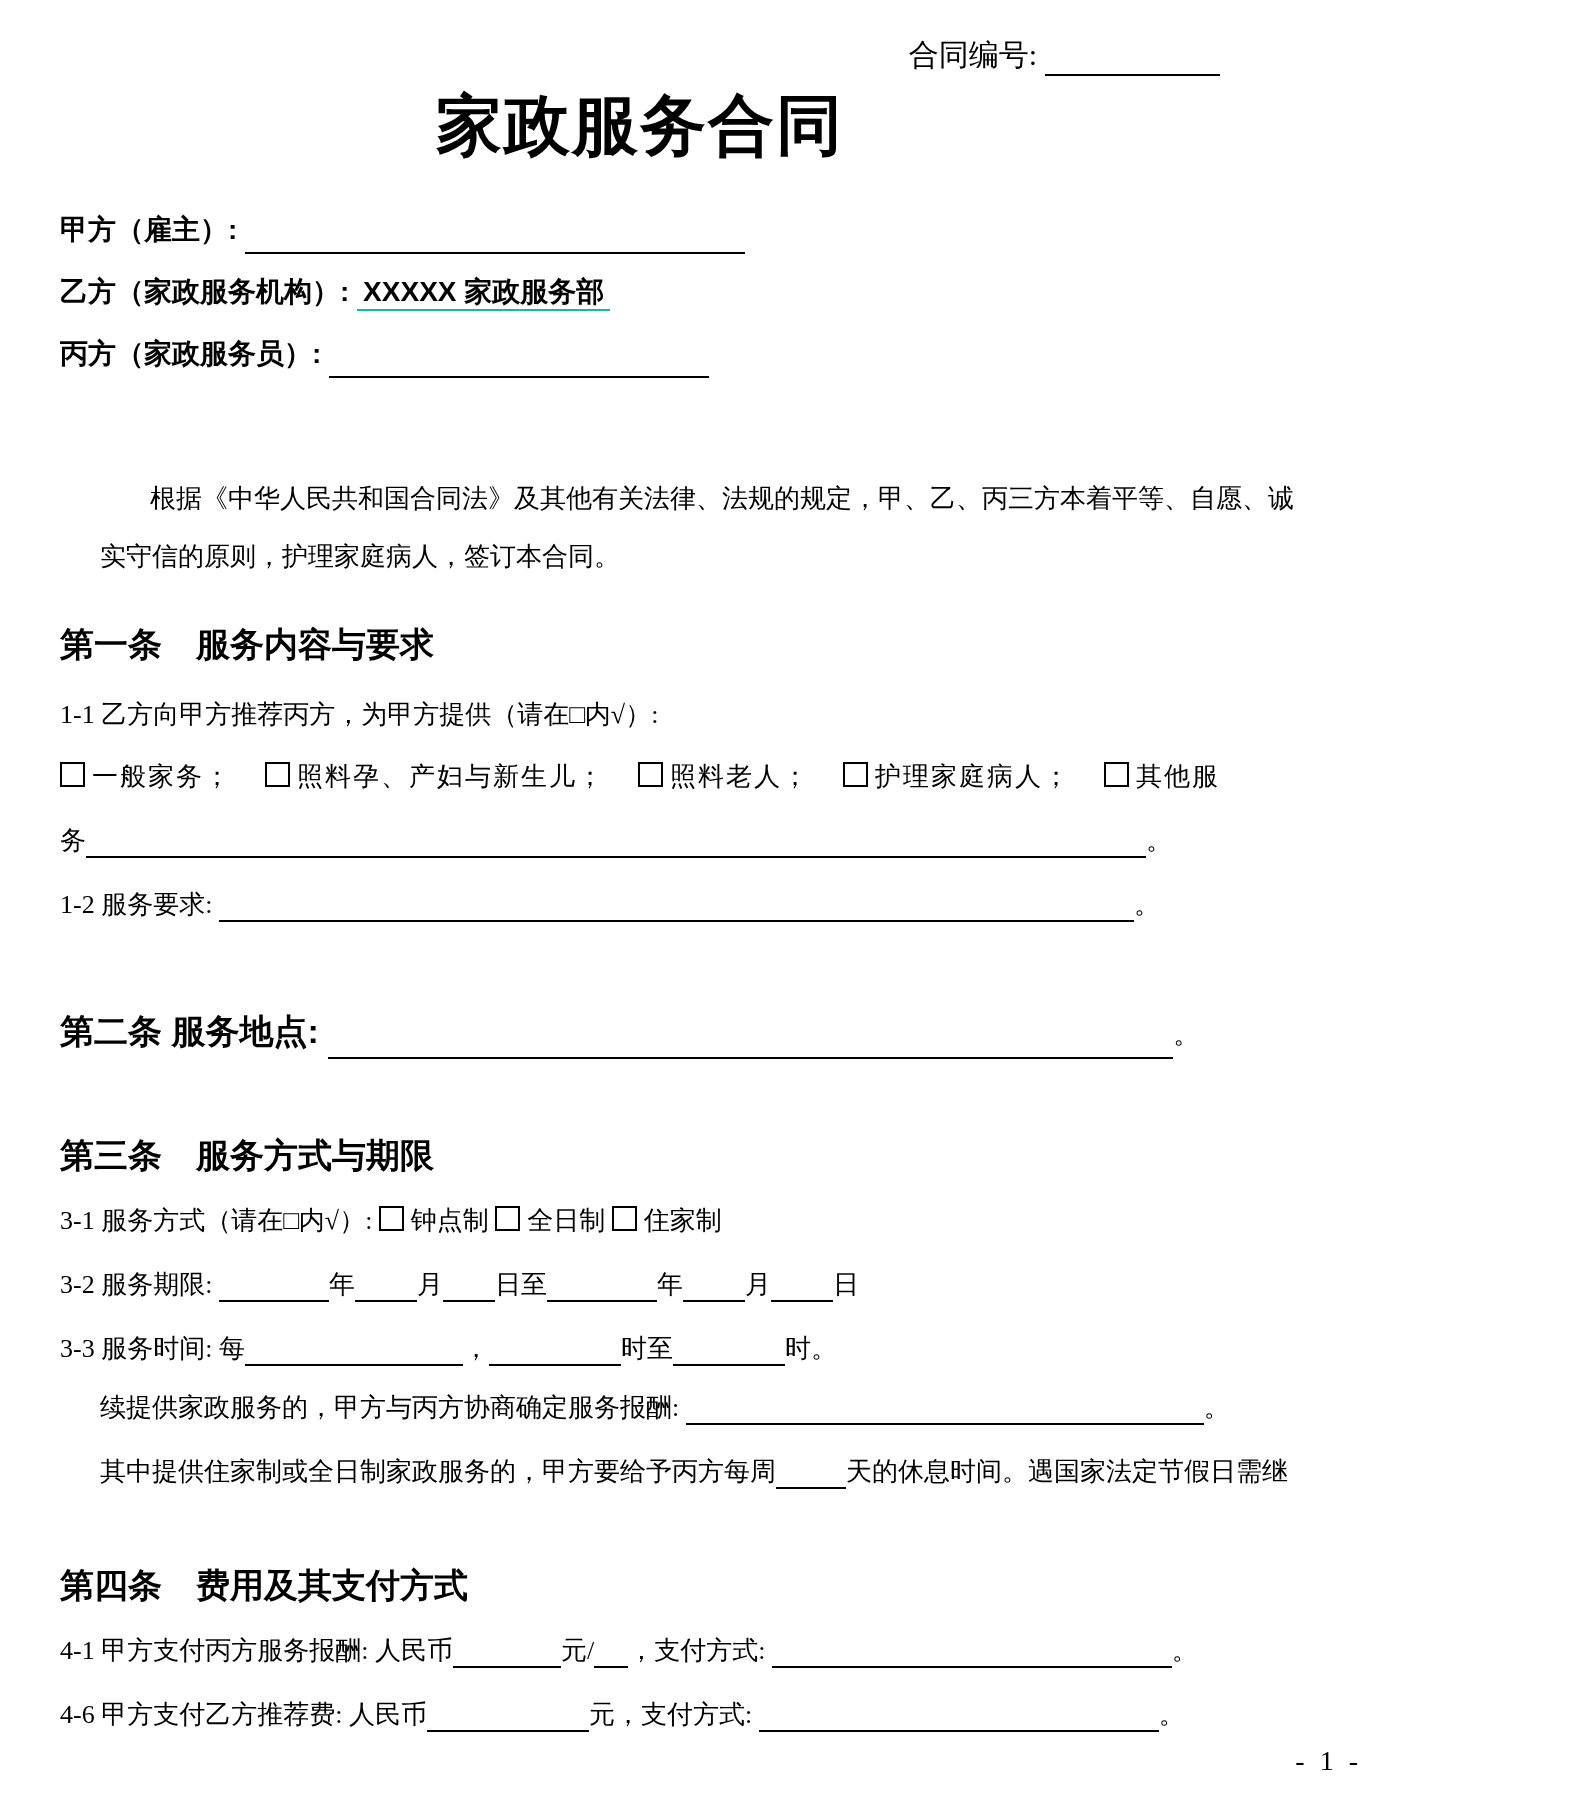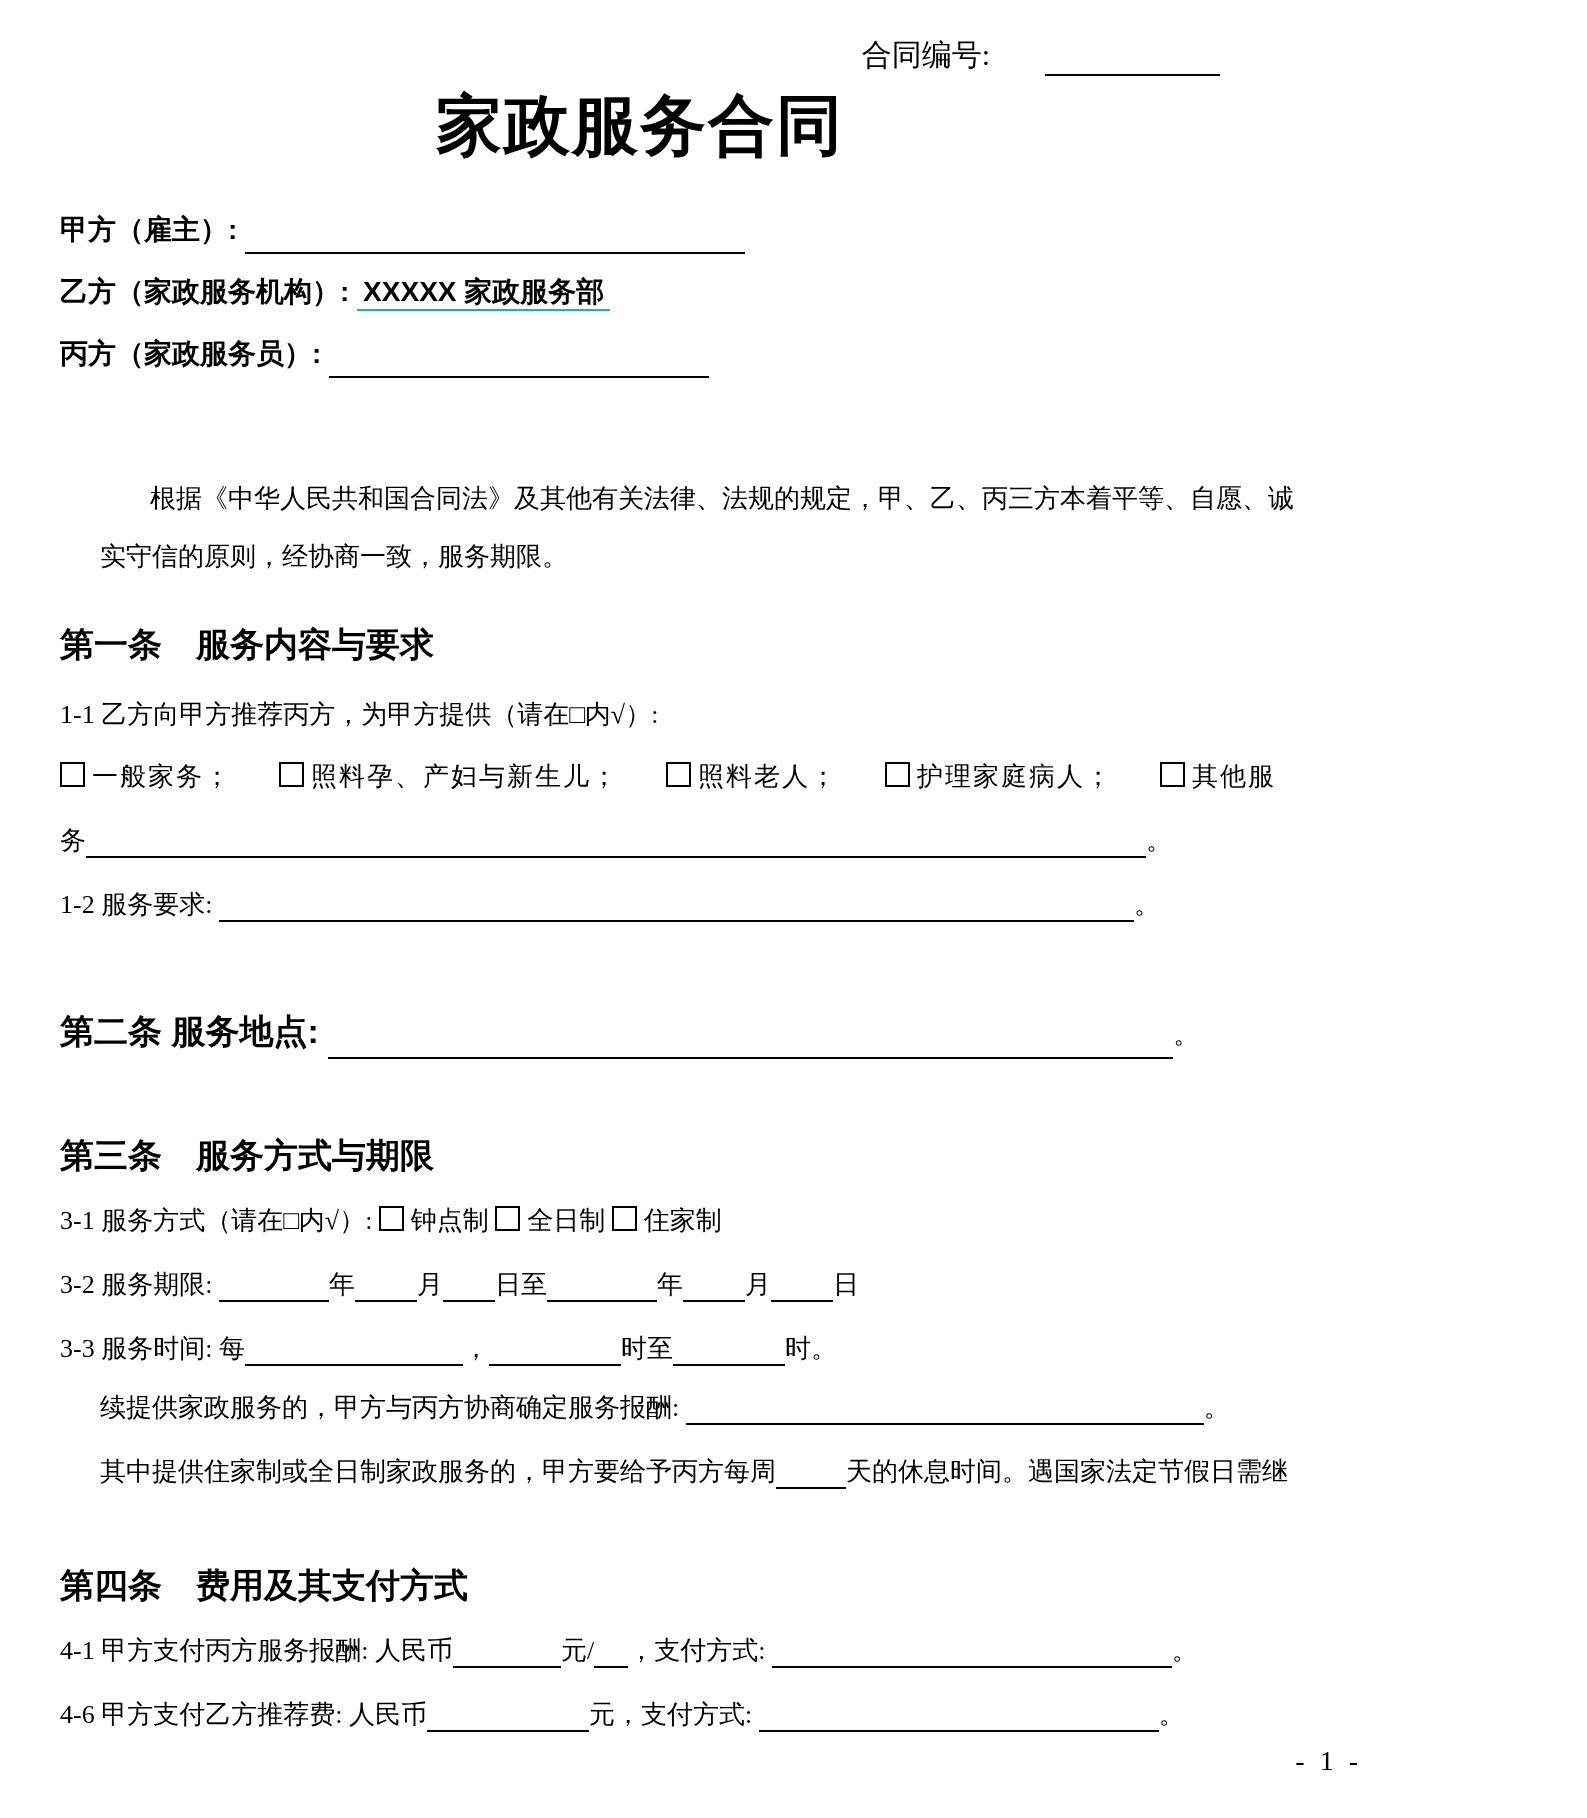--- a/index.html
+++ b/index.html
@@ -7,21 +7,21 @@
     position:relative;
     width:1587px;height:1818px;
     background:#ffffff;
     box-sizing:border-box;
     padding:30px 367px 0 60px;
     overflow:hidden;
     color:#000;
     font-family:"Liberation Serif",serif;
     font-size:26px;
   }
-  .nowrap{white-space:nowrap;gap:47px;}
+  .nowrap{white-space:nowrap;}
   
   .header{display:flex;justify-content:flex-end;align-items:flex-end;margin-top:5px;font-size:30px;}
   .header .lbl{margin-right:8px;}
   
   .title{
     text-align:center;margin-top:16px;
     font-family:"Liberation Sans",sans-serif;font-weight:bold;
     font-size:66px;line-height:66px;letter-spacing:2px;
   }
   
@@ -83,21 +83,21 @@
     <span>乙方（家政服务机构）:</span>
     <span class="val">XXXXX 家政服务部</span>
   </div>
   <div class="party nowrap">
     <span>丙方（家政服务员）:</span>
     <span class="blank w380"></span>
   </div>
 
   <div class="intro">
     <div class="l1 nowrap">根据《中华人民共和国合同法》及其他有关法律、法规的规定，甲、乙、丙三方本着平等、自愿、诚</div>
-    <div class="nowrap">实守信的原则，经协商一致，服务期限。</div>
+    <div class="nowrap">实守信的原则，护理家庭病人，签订本合同。</div>
   </div>
 
   <div class="sec">第一条　服务内容与要求</div>
   <div class="line nowrap">1-1 乙方向甲方推荐丙方，为甲方提供（请在□内√）:</div>
 
   <div class="options nowrap">
     <span class="opt">
       <span class="cb"></span><span>一般家务；</span>
     </span>
     <span class="opt">

